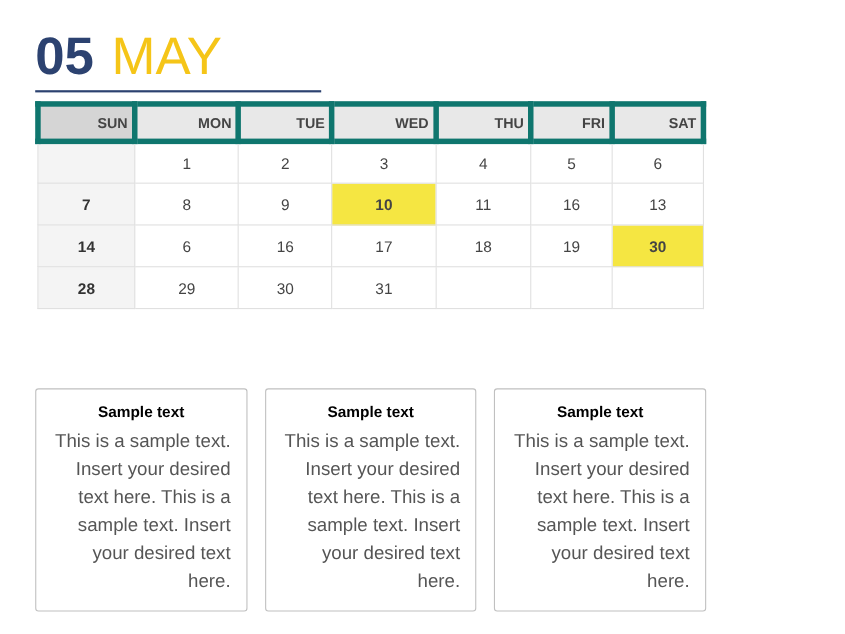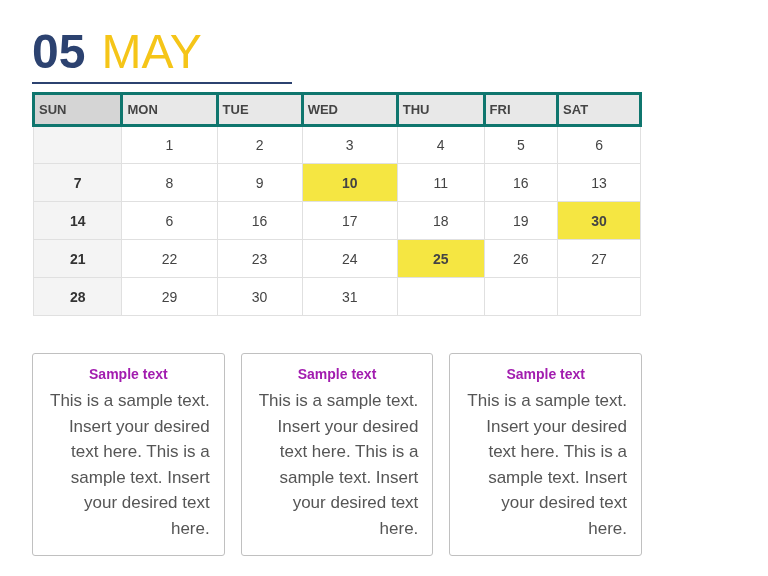--- a/index.html
+++ b/index.html
@@ -51,26 +51,26 @@
       flex: 1;
     }
 
     .calendar-table {
       width: 100%;
       border-collapse: collapse;
     }
 
     .calendar-table th {
       background: #e8e8e8;
-      text-align: left;
+      text-align: right;
       padding: 7px 4px;
       font-size: 13px;
       font-weight: bold;
       color: #444;
-      border: 3px solid #0f766e;
+      border: 5px solid #0f766e;
     }
 
     .calendar-table th.sun-header {
       background: #d5d5d5;
     }
 
     .calendar-table td {
       text-align: center;
       padding: 8px 4px;
       font-size: 14px;
@@ -111,21 +111,21 @@
       flex: 1;
       border: 1px solid #c0c0c0;
       border-radius: 3px;
       padding: 12px 14px 14px;
       background: #fff;
     }
 
     .card-title {
       font-size: 14px;
       font-weight: bold;
-      color: #a21caf;
+      color: #000000;
       margin-bottom: 6px;
       text-align: center;
     }
 
     .card-text {
       font-size: 17px;
       color: #555;
       line-height: 1.5;
       text-align: right;
     }
@@ -175,29 +175,20 @@
           <tr>
             <td class="sun-col">14</td>
             <td class="">6</td>
             <td class="">16</td>
             <td class="">17</td>
             <td class="">18</td>
             <td class="">19</td>
             <td class="highlighted">30</td>
           </tr>
           <tr>
-            <td class="sun-col">21</td>
-            <td class="">22</td>
-            <td class="">23</td>
-            <td class="">24</td>
-            <td class="highlighted">25</td>
-            <td class="">26</td>
-            <td class="">27</td>
-          </tr>
-          <tr>
             <td class="sun-col">28</td>
             <td class="">29</td>
             <td class="">30</td>
             <td class="">31</td>
             <td class="empty"></td>
             <td class="empty"></td>
             <td class="empty"></td>
           </tr>
         </tbody>
     </table>

